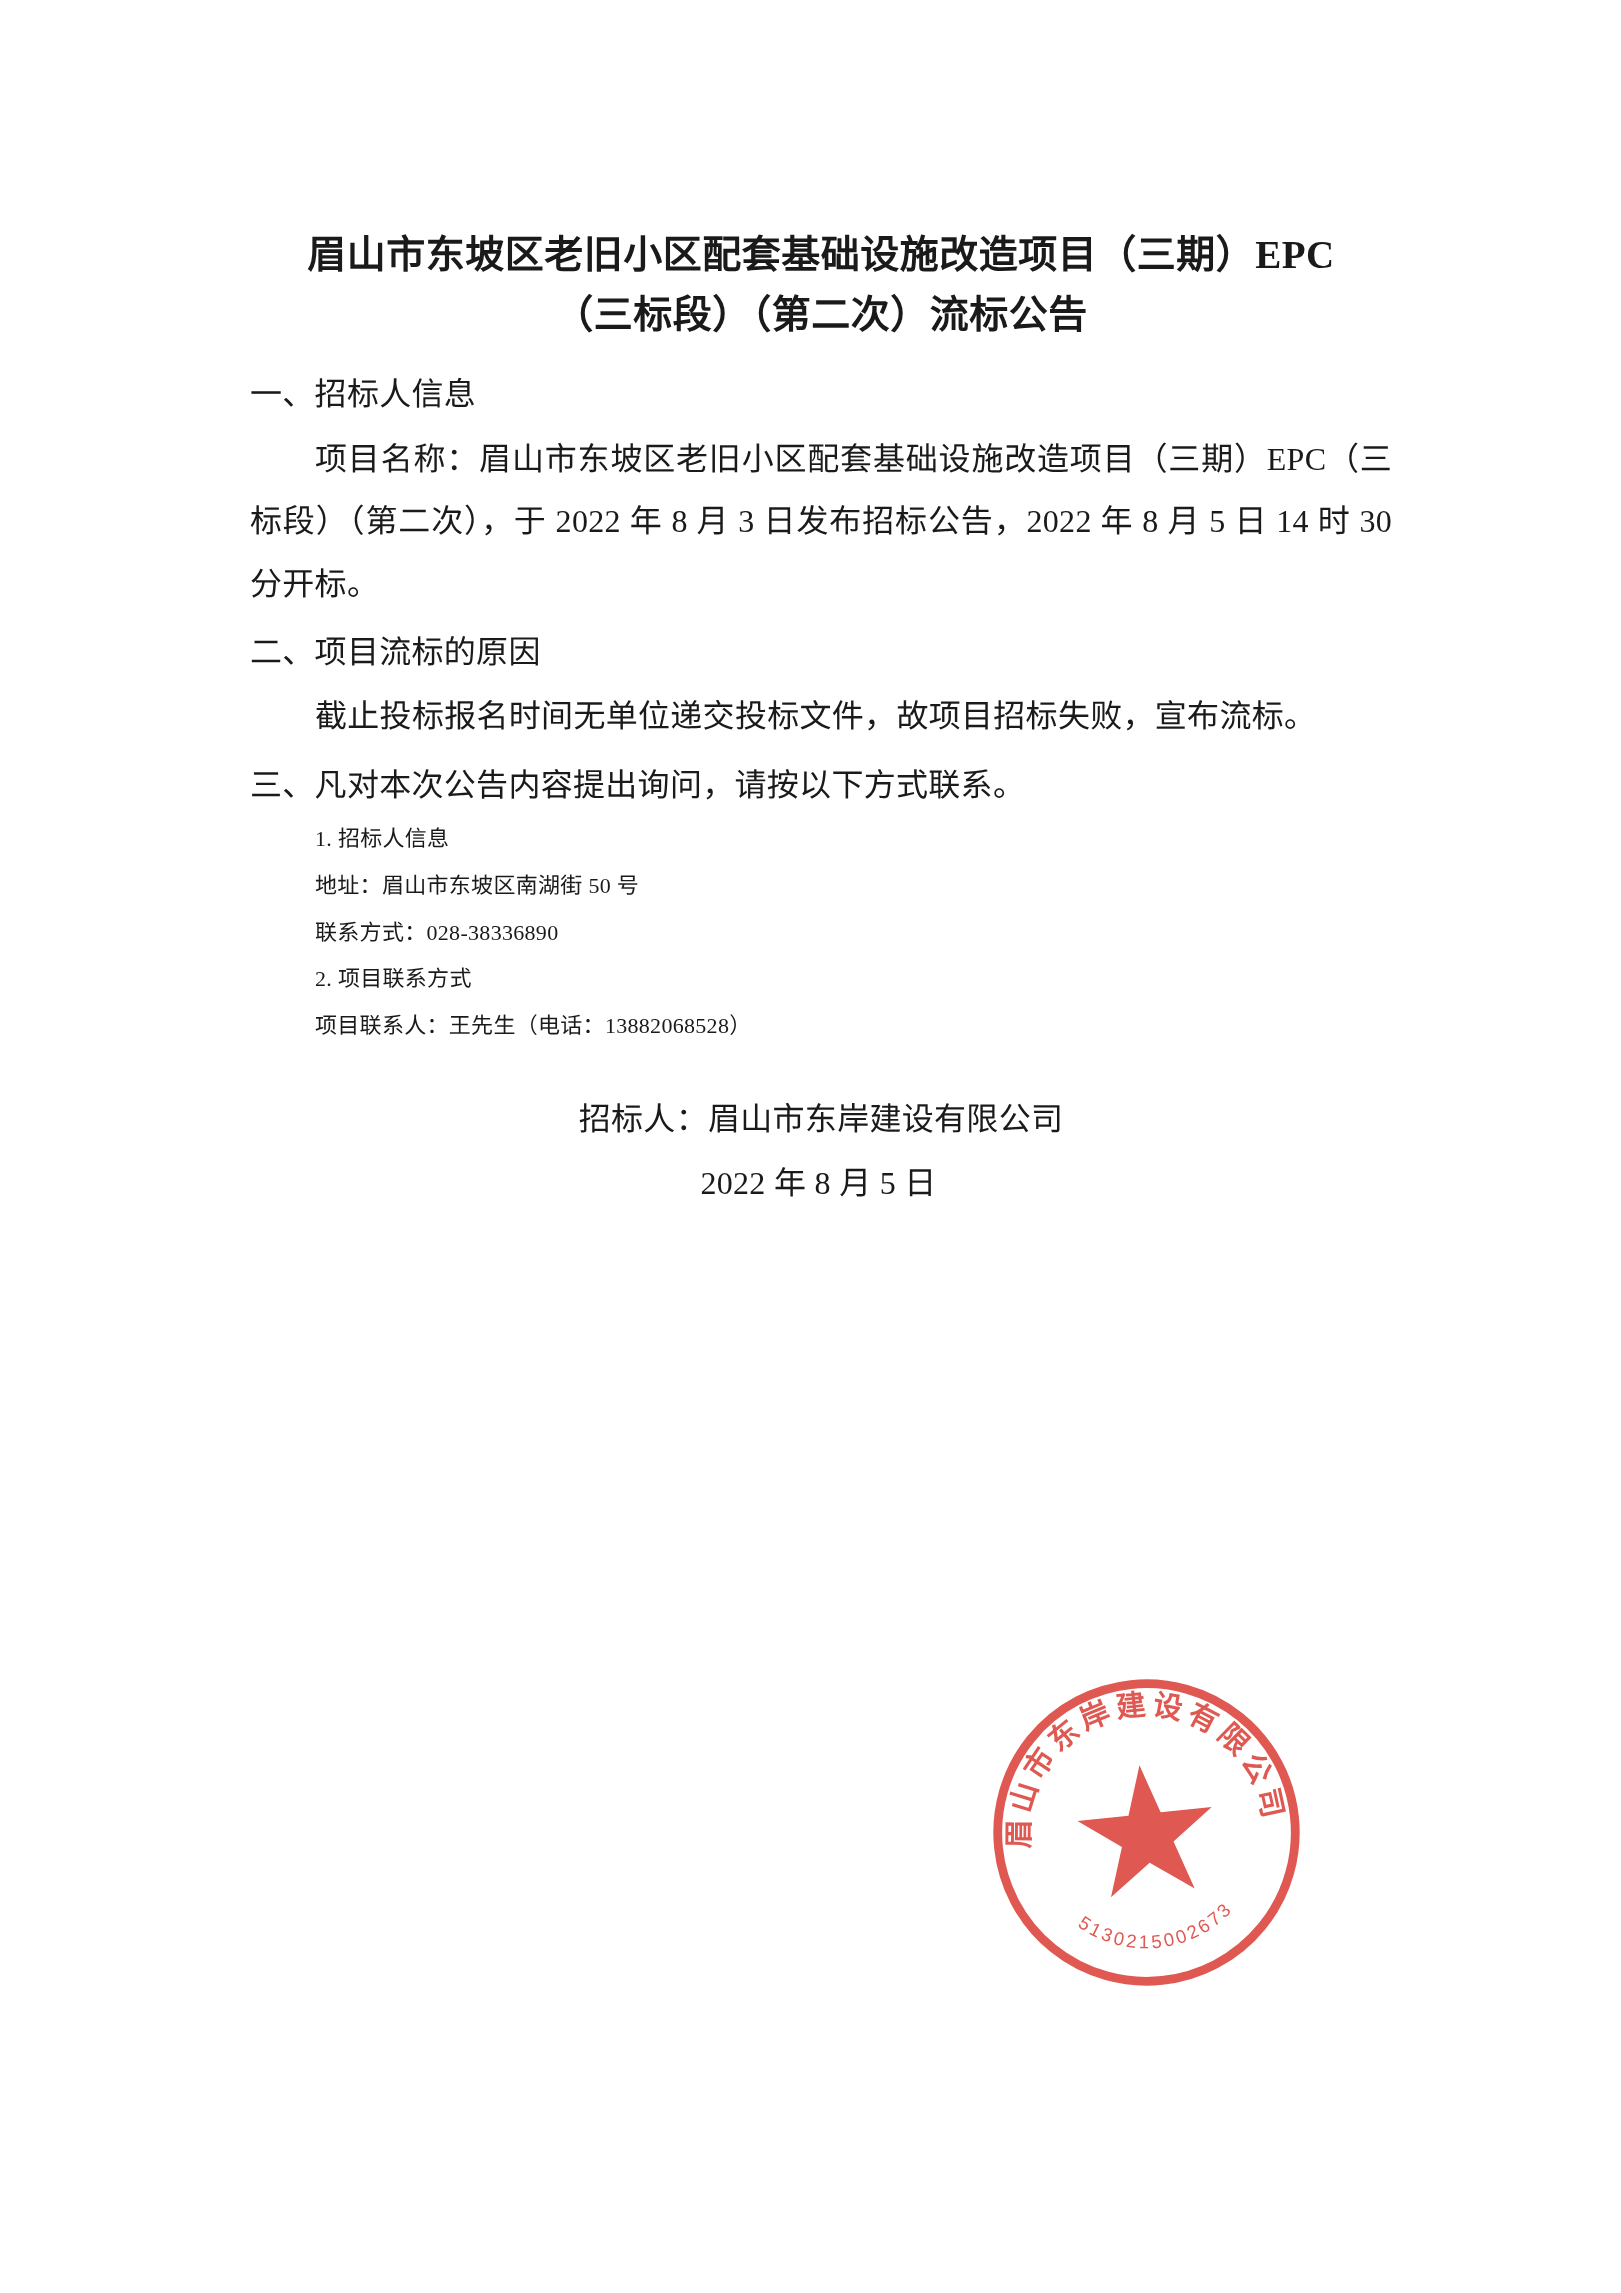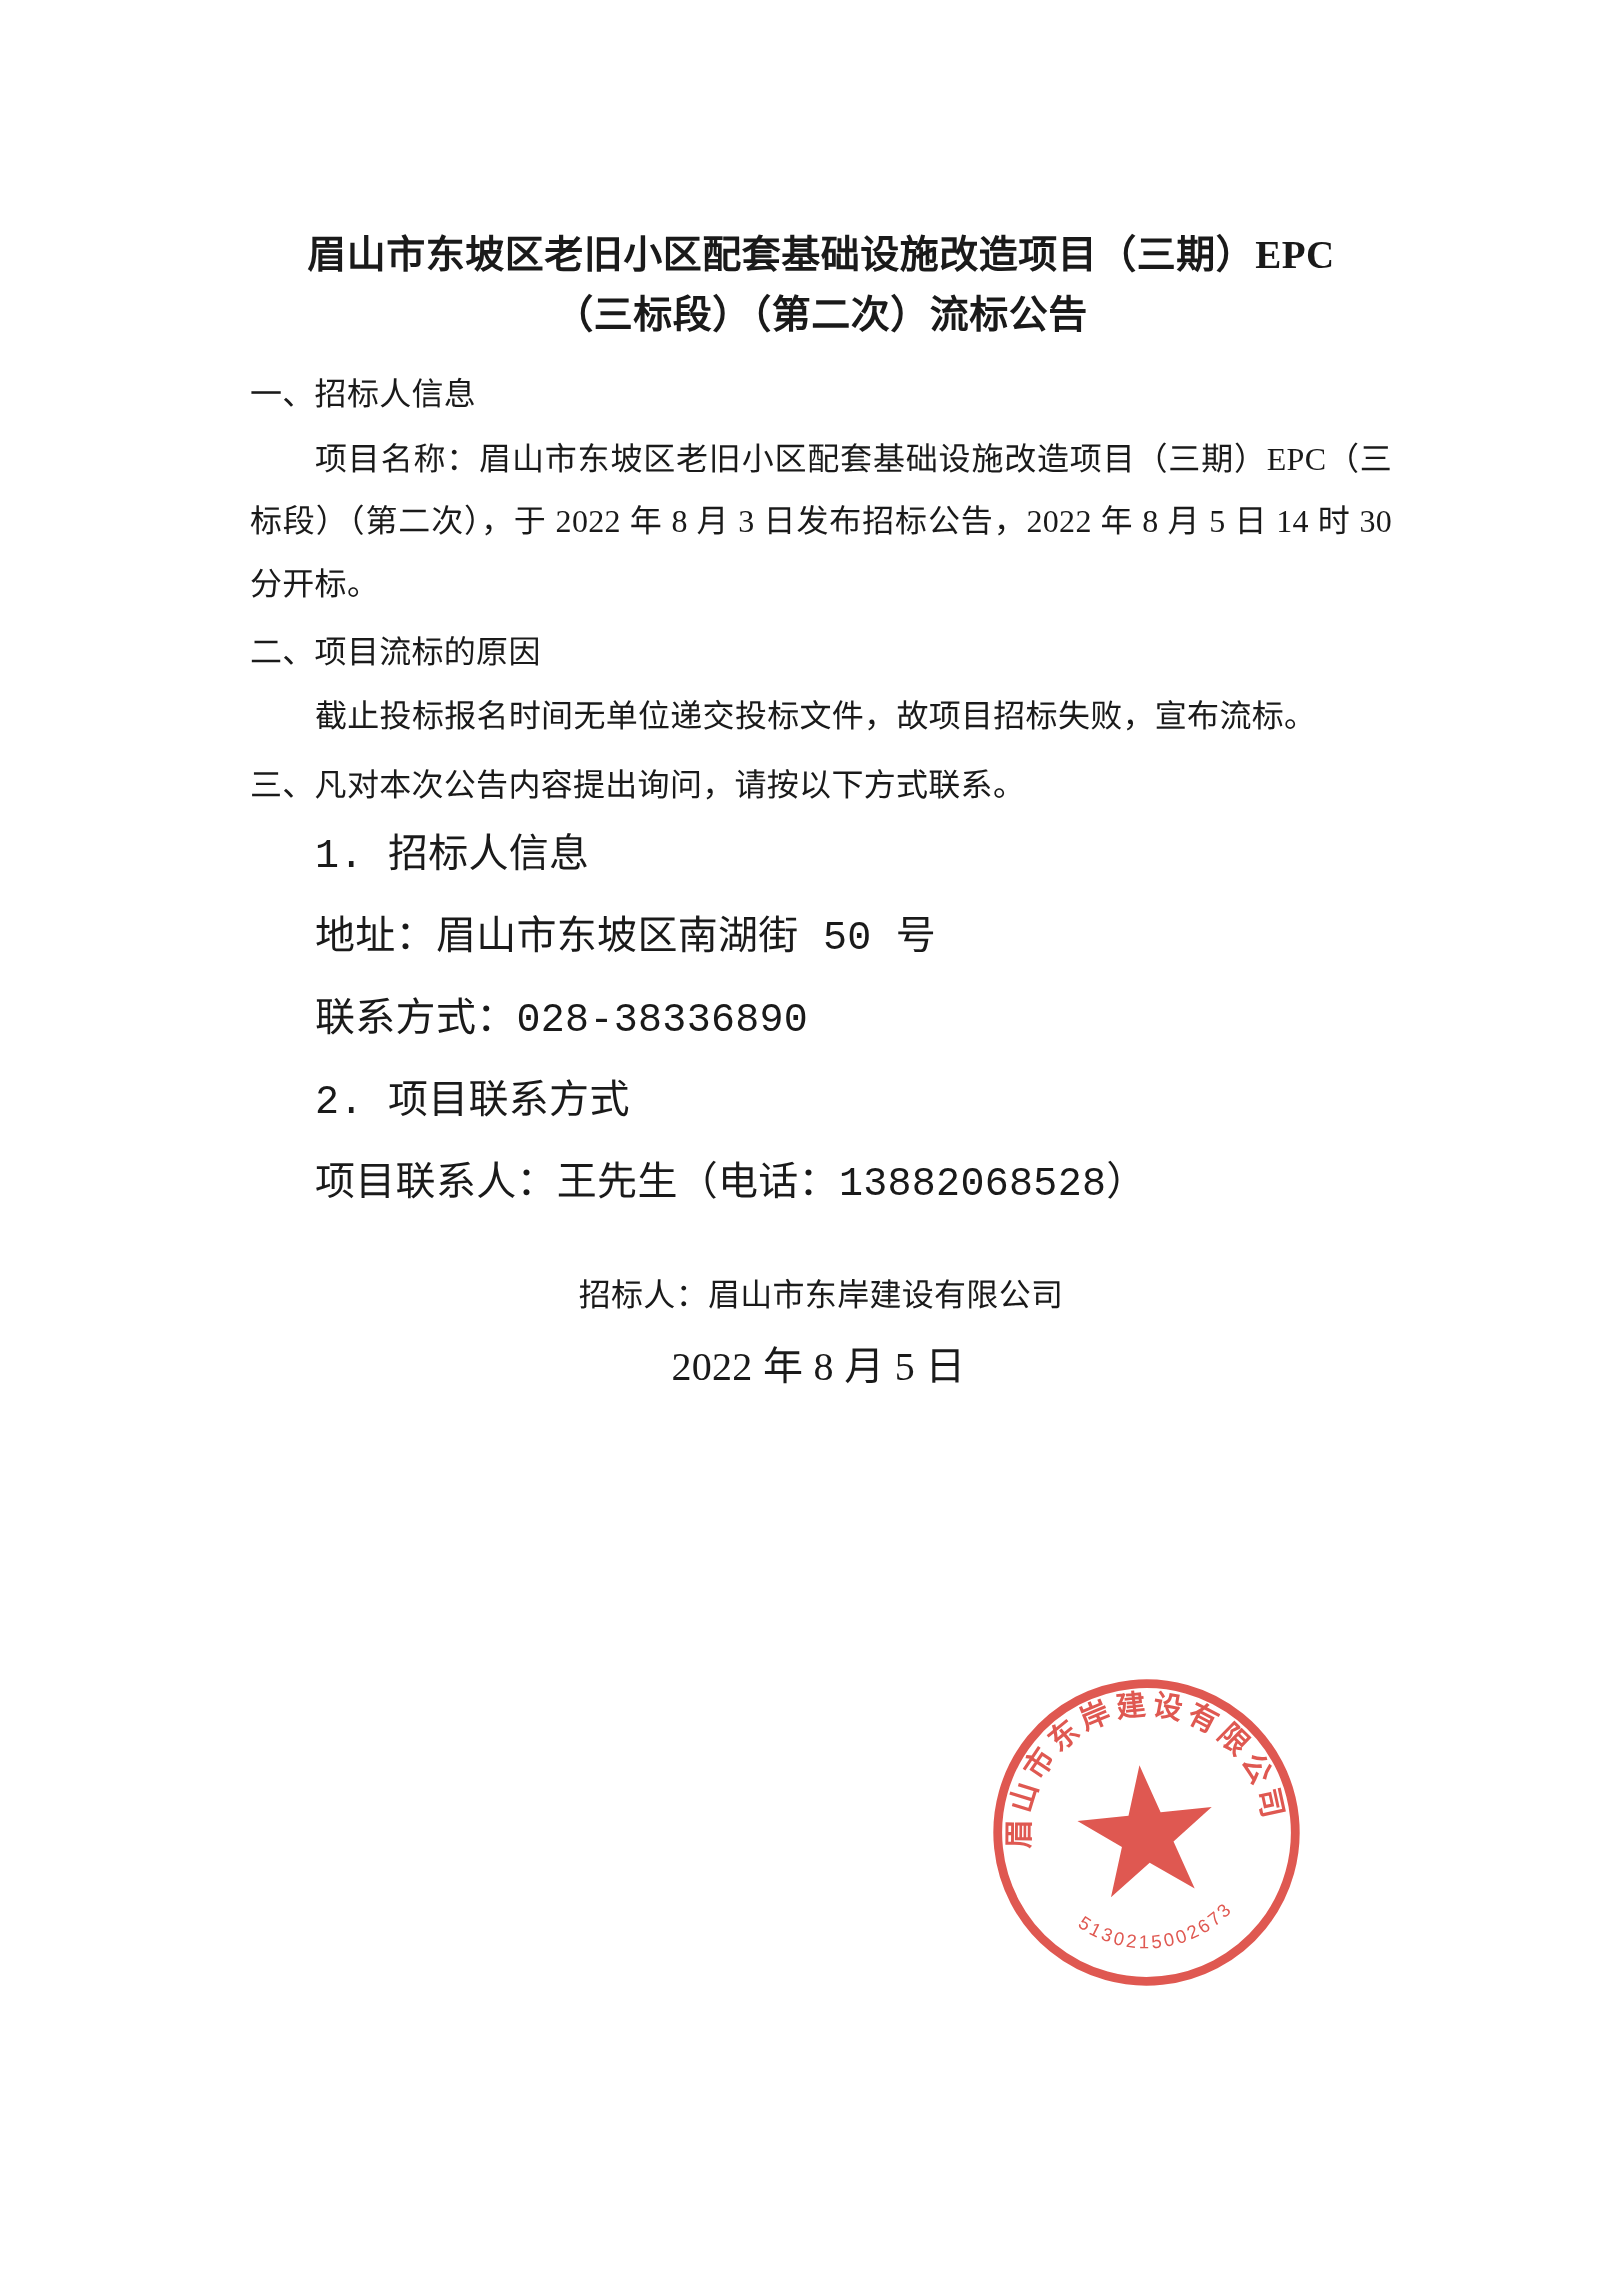--- a/index.html
+++ b/index.html
@@ -51,39 +51,38 @@
     font-size: 32px;
     line-height: 1.95;
     margin: 0 0 2px 0;
     letter-spacing: 0.3px;
   }
   p.indent {
     text-indent: 65px;
   }
   p.sub {
     text-indent: 65px;
-    font-size: 40px;
+    font-size: 22px;
     line-height: 1.95;
     margin: 0 0 3.9px 0;
     letter-spacing: 0.3px;
-    font-family: Liberation Mono, monospace;
   }
   .sign-block {
     margin-top: 39px;
     text-align: center;
     padding-right: 0px;
   }
   .sign-line {
     font-size: 32px;
     line-height: 2.0;
     letter-spacing: 0.3px;
     margin: 0;
   }
   .sign-date {
-    font-size: 40px;
+    font-size: 32px;
     line-height: 2.0;
     letter-spacing: 0.3px;
     margin: 0;
     padding-right: 4.9px;
   }
 
   
   .seal {
     position: absolute;
     left: 985px;

